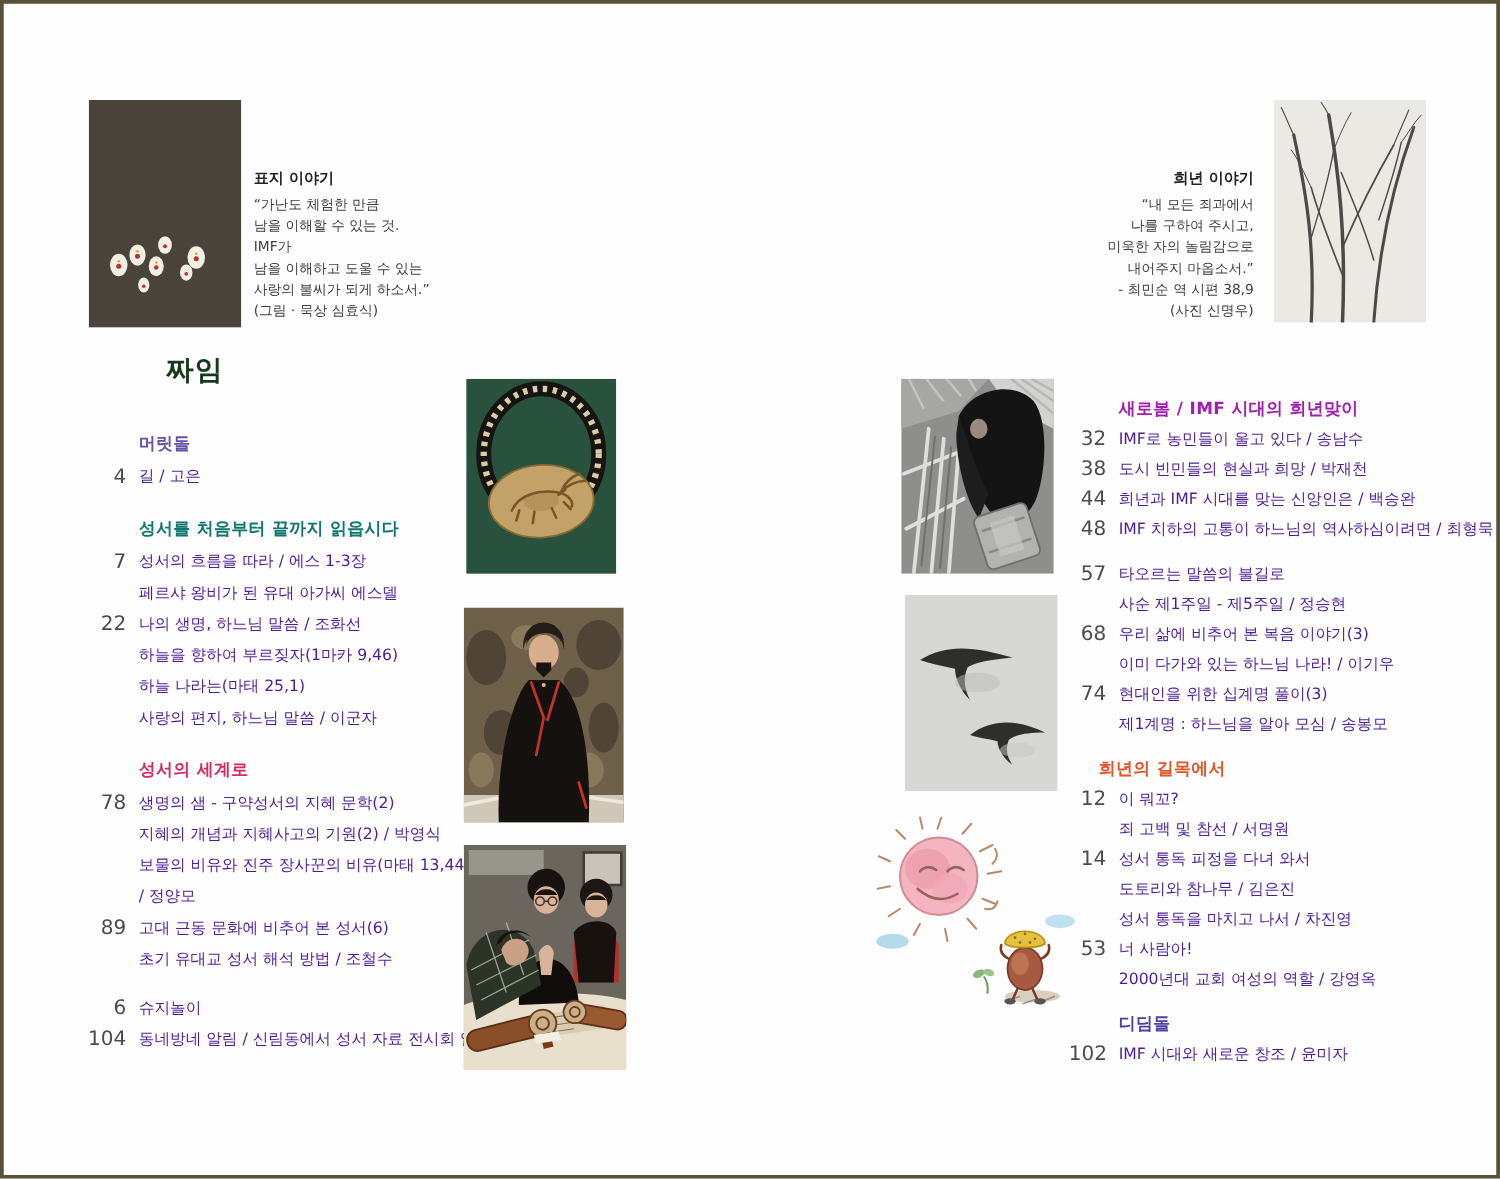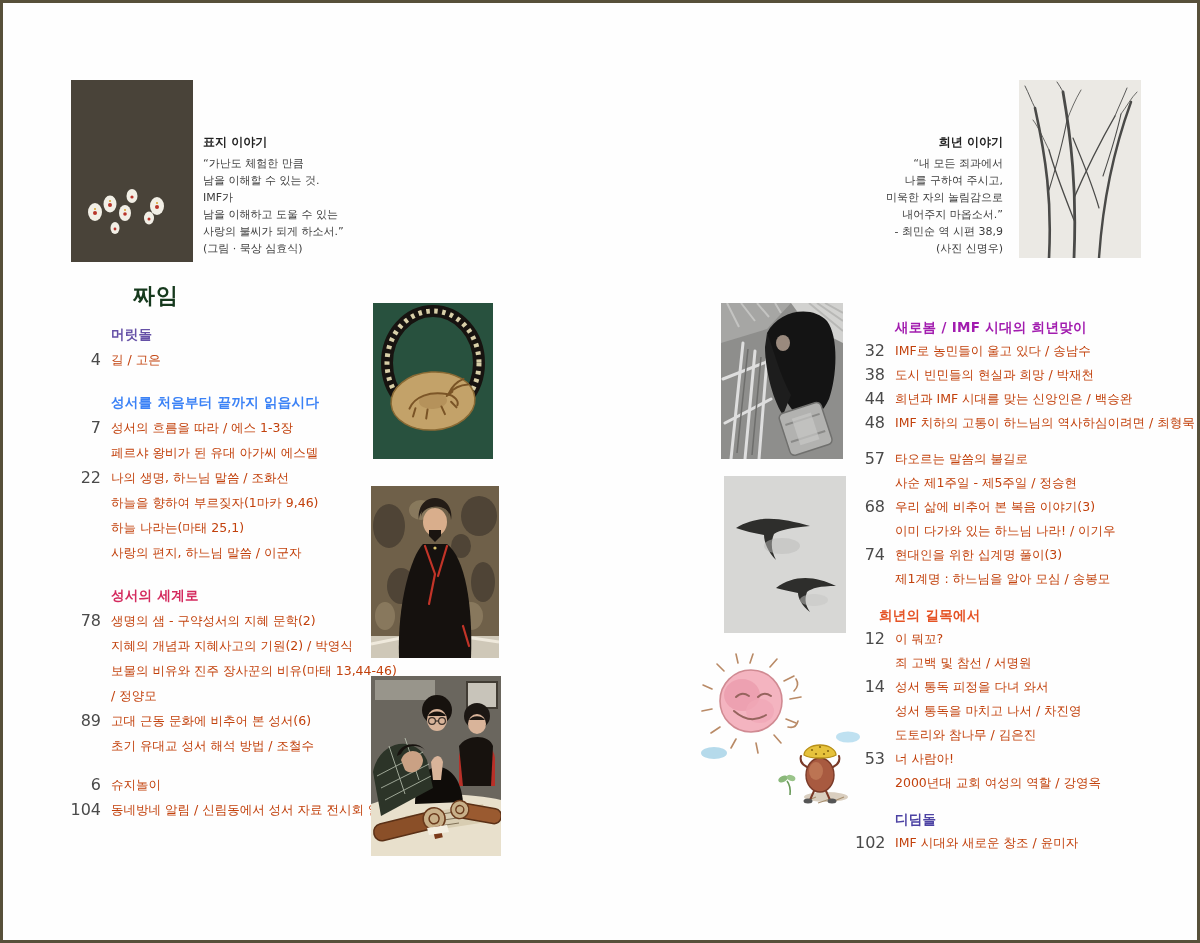--- a/index.html
+++ b/index.html
@@ -10,34 +10,34 @@
   }
   .photo{position:absolute;display:block;}
   
   .cover-block{position:absolute;font-size:11px;line-height:17px;color:#3d3d3d;}
   .cover-title{font-size:12px;font-weight:bold;color:#222;margin-bottom:4px;}
   .cover-right{text-align:right;}
   
   .toc-title{position:absolute;left:86px;top:278px;font-size:22px;font-weight:bold;letter-spacing:1px;margin-left:44px;}
   
   .toc-col{position:absolute;}
-  .col-left{left:58px;top:319px;width:305px;line-height:25px;}
+  .col-left{left:58px;top:340px;width:305px;line-height:25px;}
   .col-right{left:852px;top:300px;width:345px;line-height:24px;}
   .toc-section{margin-top:18px;}
   .toc-section:first-child{margin-top:0;}
   .toc-section.no-heading{margin-top:14px;}
   .col-right .toc-section{margin-top:12px;}
   .toc-heading{font-weight:bold;font-size:13.5px;letter-spacing:0.3px;}
   .col-left .toc-heading{margin-left:50px;}
   .col-right .toc-heading{margin-left:40px;}
   .toc-row{display:flex;}
   .toc-row .num{text-align:right;padding-right:10px;font-size:16px;color:#4a4a4a;flex:0 0 auto;}
   .col-left .toc-row .num{width:40px;}
   .col-right .toc-row .num{width:30px;}
-  .toc-row .txt{font-size:12.5px;color:#c2410c;white-space:nowrap;}
+  .toc-row .txt{font-size:12.5px;color:#4c1d95;white-space:nowrap;}
 </style>
 </head>
 <body>
 
 <div class="page">
 
   <svg class="photo" style="left:68px;top:77px;" width="122" height="182" viewBox="0 0 122 182">
     <rect width="122" height="182" fill="#4c463c"></rect>
     <rect width="122" height="182" fill="#3f3a31" opacity="0.25"></rect>
     <g>
@@ -114,21 +114,21 @@
 
   <div class="toc-col col-left" id="toc-left">
       <div class="toc-section">
         <div class="toc-heading" style="color: rgb(101, 80, 166);">머릿돌</div>
         <div class="toc-row">
           <span class="num">4</span>
           <span class="txt">길 / 고은</span>
         </div>
       </div>
       <div class="toc-section">
-        <div class="toc-heading" style="color: #3b82f6;">성서를 처음부터 끝까지 읽읍시다</div>
+        <div class="toc-heading" style="color: #0f766e;">성서를 처음부터 끝까지 읽읍시다</div>
         <div class="toc-row">
           <span class="num">7</span>
           <span class="txt">성서의 흐름을 따라 / 에스 1-3장</span>
         </div>
         <div class="toc-row">
           <span class="num"></span>
           <span class="txt">페르샤 왕비가 된 유대 아가씨 에스델</span>
         </div>
         <div class="toc-row">
           <span class="num">22</span>
@@ -241,25 +241,25 @@
         <div class="toc-row">
           <span class="num"></span>
           <span class="txt">죄 고백 및 참선 / 서명원</span>
         </div>
         <div class="toc-row">
           <span class="num">14</span>
           <span class="txt">성서 통독 피정을 다녀 와서</span>
         </div>
         <div class="toc-row">
           <span class="num"></span>
+          <span class="txt">도토리와 참나무 / 김은진</span>
+        </div>
+        <div class="toc-row">
+          <span class="num"></span>
           <span class="txt">성서 통독을 마치고 나서 / 차진영</span>
-        </div>
-        <div class="toc-row">
-          <span class="num"></span>
-          <span class="txt">도토리와 참나무 / 김은진</span>
         </div>
         <div class="toc-row">
           <span class="num">53</span>
           <span class="txt">너 사람아!</span>
         </div>
         <div class="toc-row">
           <span class="num"></span>
           <span class="txt">2000년대 교회 여성의 역할 / 강영옥</span>
         </div>
       </div>

